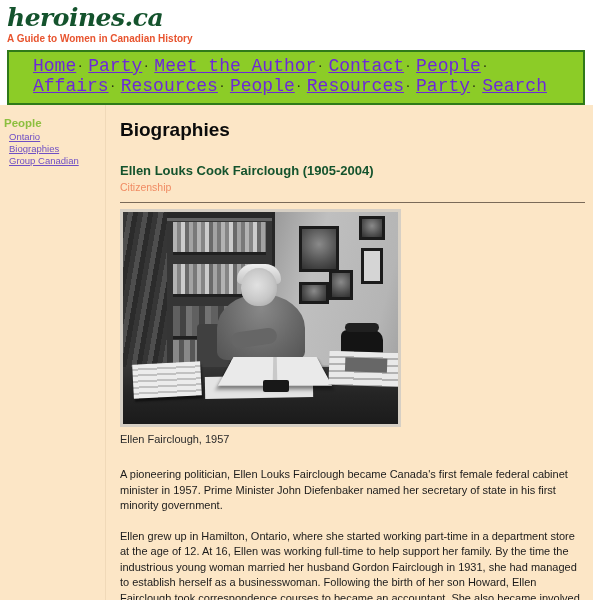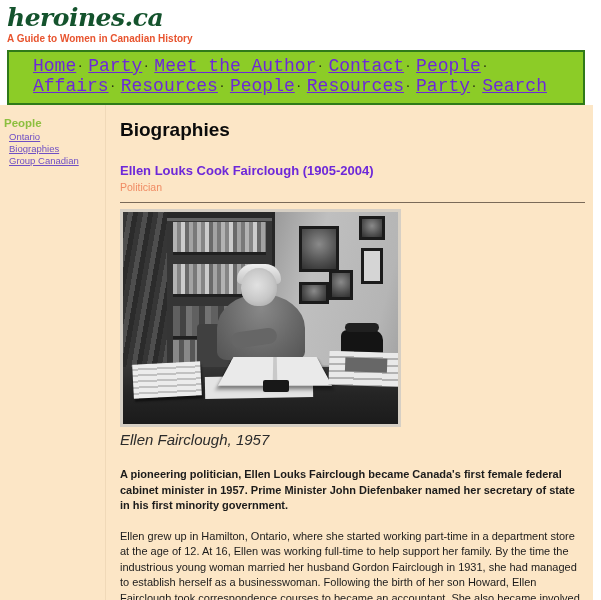--- a/index.html
+++ b/index.html
@@ -132,21 +132,21 @@
     font-size: 19px;
     line-height: 22px;
     color: #0b0b0b;
     margin: 0 0 22px 0;
   }
   #bio-name {
     font-family: "Liberation Sans", sans-serif;
     font-weight: bold;
     font-size: 13px;
     line-height: 16px;
-    color: #6d28d9;
+    color: #14532d;
     margin: 0;
   }
   #bio-role {
     font-family: "Liberation Sans", sans-serif;
     font-size: 10.5px;
     line-height: 14px;
     color: #f08b63;
     margin: 1px 0 0 0;
   }
   #rule {
@@ -274,37 +274,36 @@
     transform: rotate(2deg);
   }
   .p-rightpapers:after {
     content:""; position:absolute; left: 16px; top: 6px; width: 42px; height: 14px;
     background: #6d675c;
   }
 
   
   .caption {
     font-family: "Liberation Sans", sans-serif;
-    font-style: italic;
-    font-size: 15px;
+    font-size: 11px;
     line-height: 13px;
     color: #2b2b2b;
   }
   #caption1 { margin-top: 6px; }
   #caption2 { margin-top: 2px; }
 
   
   .para {
     font-family: "Liberation Sans", sans-serif;
     font-size: 11px;
     line-height: 15.5px;
     color: #1b1b1b;
     margin: 0;
   }
-  #para1 { margin-top: 21px; font-weight: bold; }
+  #para1 { margin-top: 21px; }
   #para2 { margin-top: 15px; }
 </style>
 </head>
 <body>
 
 <div id="page">
 
   <div id="right-gutter"></div>
 
   <div id="masthead">
@@ -337,21 +336,21 @@
       <a class="side-link" href="#">Ontario</a>
       <a class="side-link" href="#">Biographies</a>
       <a class="side-link" href="#">Group Canadian</a>
     </div>
 
     <div id="content">
 
       <h1 id="page-title">Biographies</h1>
 
       <h2 id="bio-name">Ellen Louks Cook Fairclough (1905-2004)</h2>
-      <div id="bio-role">Politician</div>
+      <div id="bio-role">Citizenship</div>
 
       <hr id="rule">
 
       <div id="photo-frame" title="Black and white photograph of Ellen Fairclough seated at a desk with open books, papers and a telephone, in front of a bookcase and framed pictures on the wall.">
         <div id="photo">
           <div class="p-curtain"></div>
           <div class="p-bookcase">
             <div class="p-shelf s1"></div>
             <div class="p-shelf s2"></div>
             <div class="p-shelf s3"></div>

